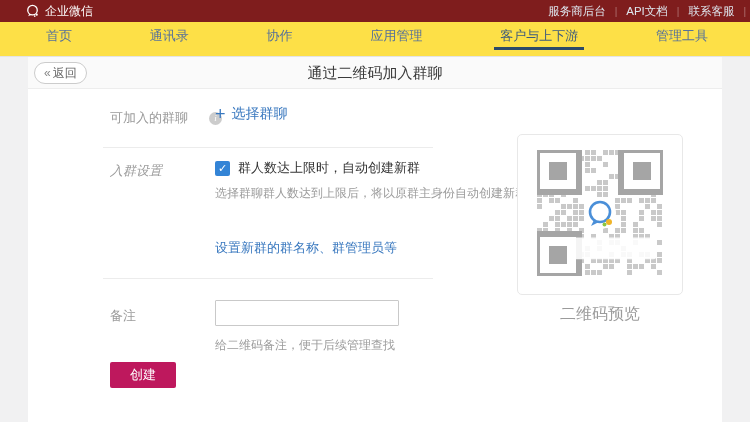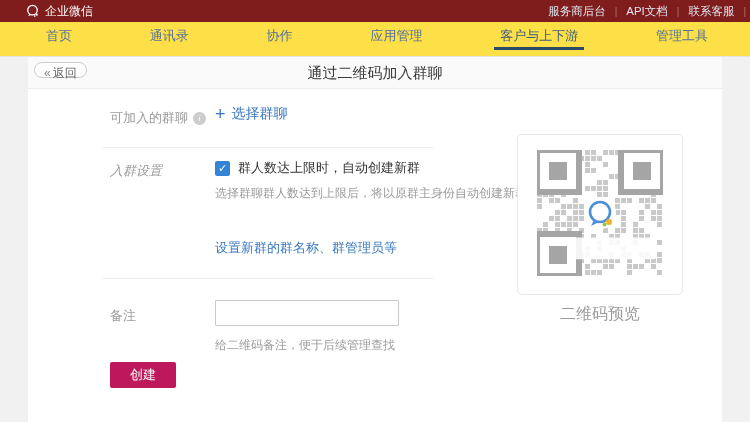--- a/index.html
+++ b/index.html
@@ -37,32 +37,32 @@
   
   .card {
     position:absolute; left:28px; top:57px; width:694px; bottom:0;
     background:#fff;
   }
   .card-header {
     height:32px; background:#fafafa; border-bottom:1px solid #ededed;
     position:relative;
   }
   .back-btn {
-    position:absolute; left:6px; top:5px; height:16px; line-height:20px;
+    position:absolute; left:6px; top:5px; height:22px; line-height:20px;
     padding:0 9px; background:#fff; border:1px solid #ccc; border-radius:11px;
     font-size:12px; color:#666; cursor:pointer;
   }
   .back-btn .chev { font-size:12px; margin-right:2px; color:#888; }
   .card-title {
     text-align:center; line-height:32px; font-size:15px; color:#3a3a3a;
   }
   
   .f-label { position:absolute; left:82px; font-size:13px; color:#9b9b9b; }
   .divider { position:absolute; left:75px; width:330px; height:1px; background:#ececec; }
-  .row-joinable-label { top:52px; display:flex; align-items:center; gap:5px; }
+  .row-joinable-label { top:52px; display:flex; align-items:center; gap:21px; }
   .info-icon {
     display:inline-block; width:13px; height:13px; border-radius:50%;
     background:#ccc; color:#fff; font-size:9px; line-height:13px;
     text-align:center; font-style:italic; font-family:"Liberation Serif",serif;
     cursor:pointer;
   }
   .select-group {
     position:absolute; left:187px; top:48px; color:#3978bf; cursor:pointer;
     display:flex; align-items:center; gap:6px; font-size:14px;
   }

